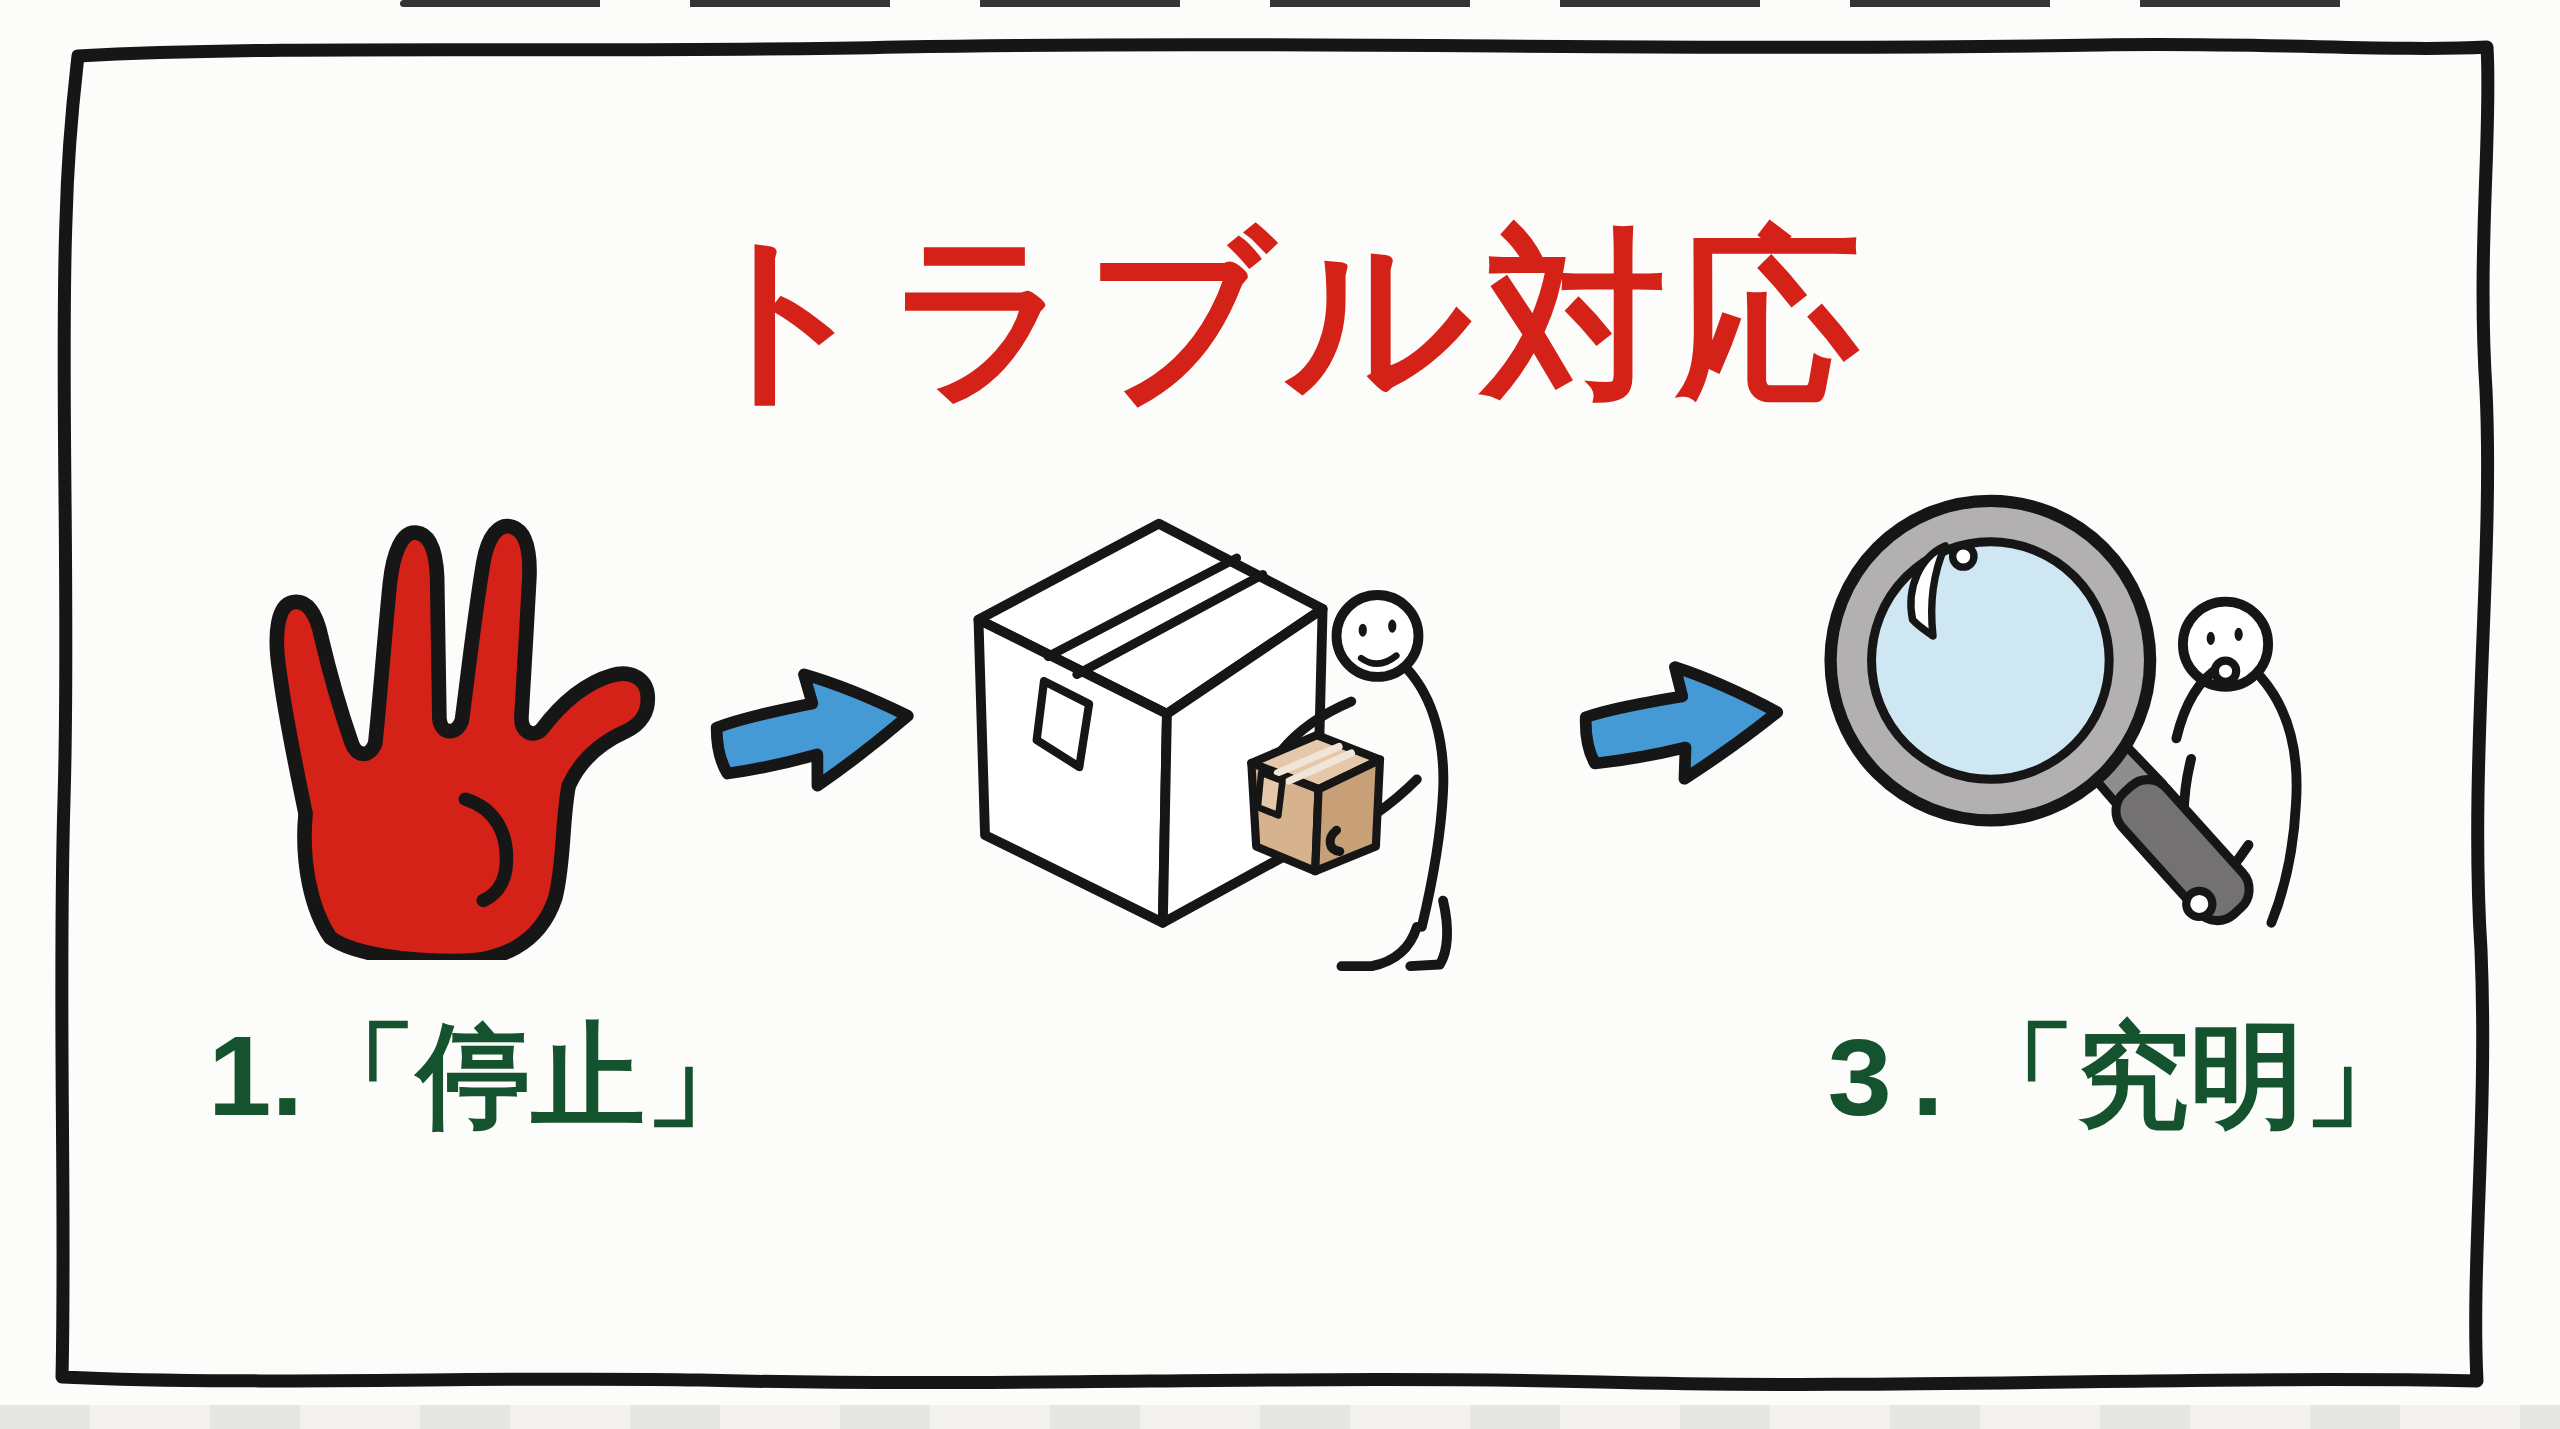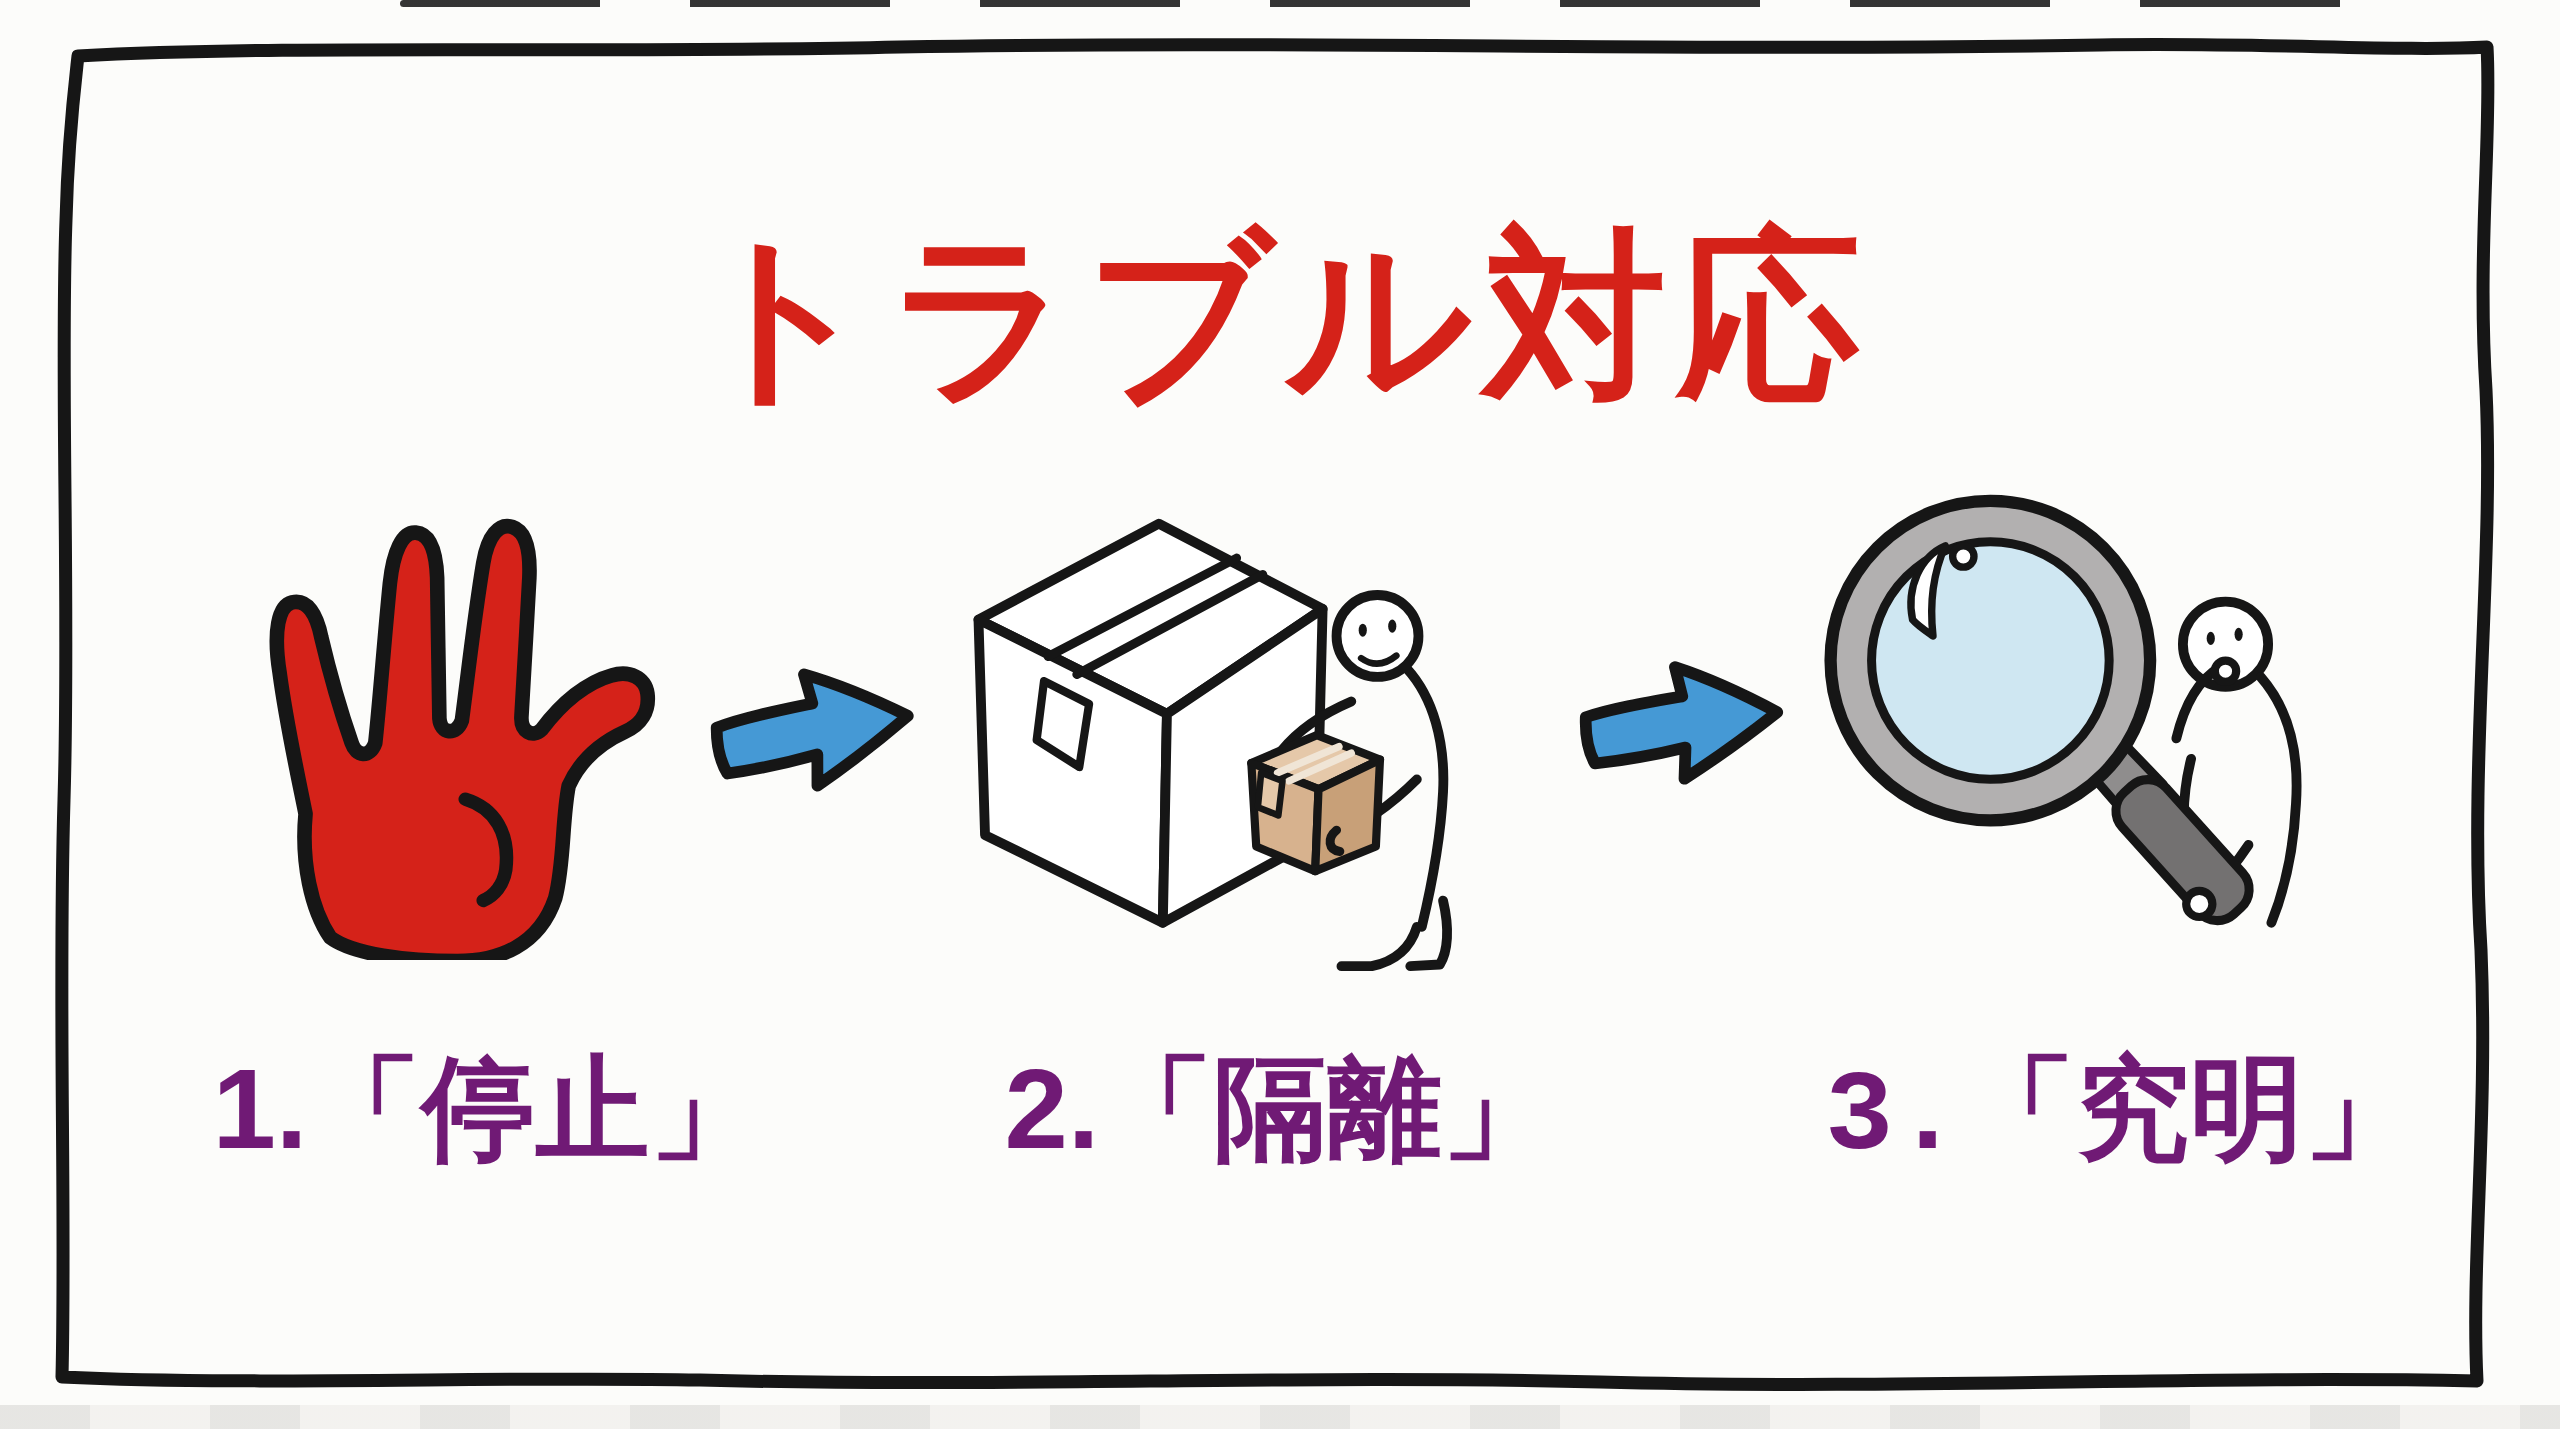--- a/index.html
+++ b/index.html
@@ -29,24 +29,24 @@
     color:var(--accent-red,#d32119);
     white-space:nowrap;
   }
   .icon{position:absolute;}
   .icon-hand{left:266px;top:482px;width:394px;height:478px;}
   .icon-arrow-1{left:703px;top:645px;width:224px;height:170px;transform:rotate(-8deg);}
   .icon-box{left:958px;top:468px;width:508px;height:508px;}
   .icon-arrow-2{left:1572px;top:638px;width:224px;height:170px;transform:rotate(-6deg);}
   .icon-magnifier{left:1806px;top:468px;width:508px;height:508px;}
   .caption{
-    position:absolute;top:1033px;width:560px;
-    text-align:center;
+    position:absolute;top:1000px;width:560px;
+    text-align:left;
     font-size:114px;font-weight:800;
-    color:#701a75;
+    color:#14532d;
     white-space:nowrap;
   }
   .caption-1{left:208px;}
   .caption-2{left:1000px;}
   .caption-3{left:1825px;font-family:Liberation Mono, monospace;}
 </style>
 </head>
 <body>
 
 <div class="canvas">
@@ -163,16 +163,15 @@
       <circle cx="225" cy="235" r="195" fill="var(--rim-gray,#b2b0b0)" stroke-width="15"></circle>
       <circle cx="225" cy="235" r="145" fill="var(--lens-blue,#cfe7f2)" stroke-width="11"></circle>
       <path d="M130,185 C122,145 140,108 170,95 C157,124 150,160 155,205 C145,198 136,192 130,185 Z" fill="var(--lens-highlight,#ffffff)" stroke-width="9"></path>
       <circle cx="192" cy="108" r="13" fill="var(--lens-highlight,#ffffff)" stroke-width="9"></circle>
 
       <circle cx="480" cy="532" r="16" fill="#ffffff" stroke-width="10"></circle>
     </g>
   </svg>
 
   <div class="caption caption-1">1.「停止」</div>
-  <div class="caption caption-2">2.「隔離」</div>
   <div class="caption caption-3">3.「究明」</div>
 
 </div>
 
 </body></html>

